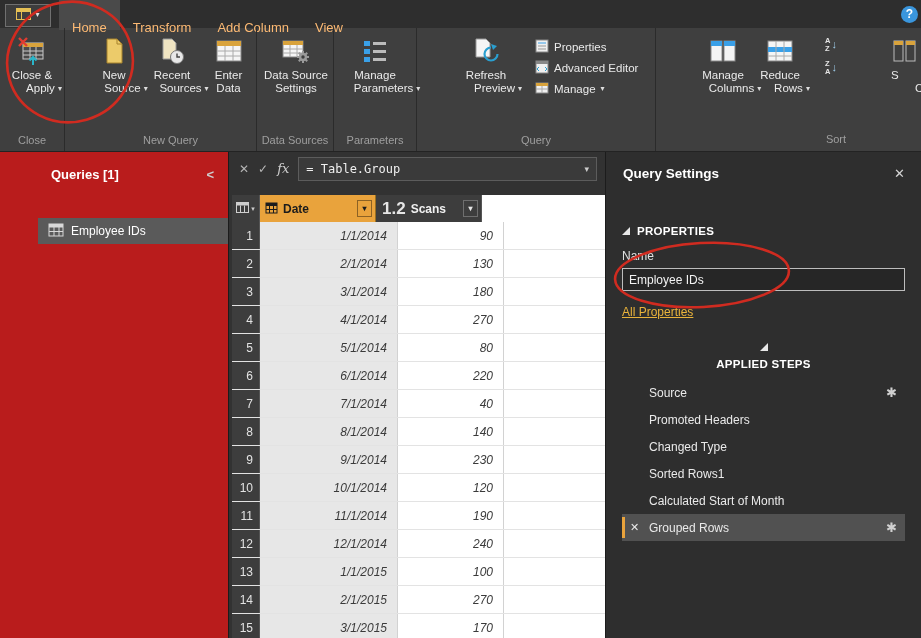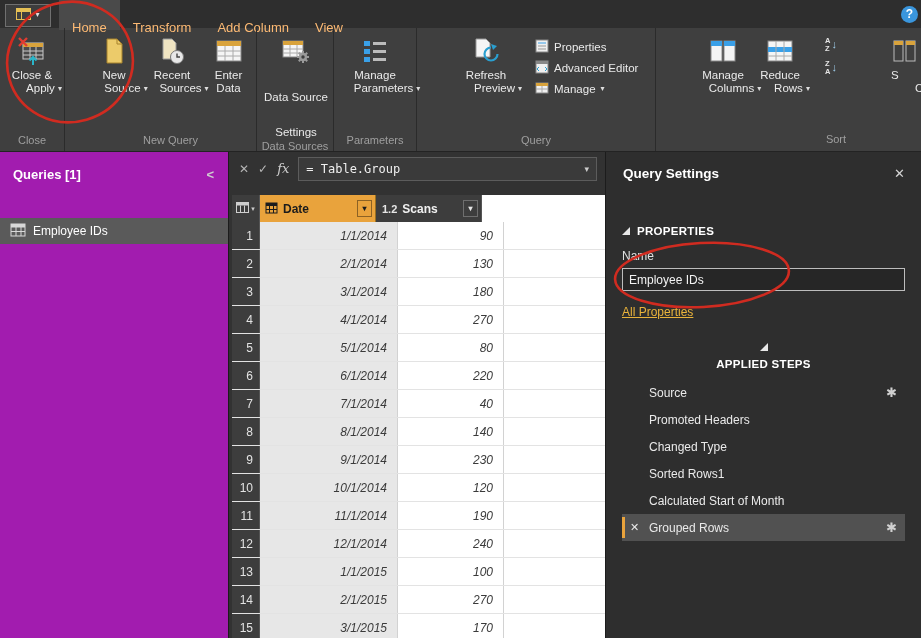--- a/index.html
+++ b/index.html
@@ -18,53 +18,53 @@
   .ribbon{height:124px;background:#3f3f3f;border-bottom:1px solid #232323;display:flex;}
   .rgroup{height:100%;display:flex;flex-direction:column;position:relative;border-right:1px solid #2b2b2b;}
   .g1{width:66px;} .g2{width:172px;margin-left:20px;} .g3{width:78px;} .g4{width:84px;} .g5{width:256px;} .g6{width:265px;border-right:none;}
   .rbuttons{flex:1;display:flex;align-items:flex-start;padding-top:3px;}
   .rlabel{height:18px;text-align:center;color:#9f9f9f;font-size:11px;line-height:15px;}
   .g6 .rlabel{position:absolute;bottom:1px;left:158px;width:44px;}
   .bigbtn{width:58px;padding-top:2px;display:flex;flex-direction:column;align-items:center;color:#eaeaea;font-size:11.5px;text-align:center;cursor:pointer;}
   .bigbtn .ico{height:36px;display:flex;align-items:center;justify-content:center;}
   .bigbtn .l{line-height:13px;white-space:nowrap;}
   .l2{display:flex;gap:3px;align-items:center;justify-content:center;padding-left:24px;}
-  .w66{width:64px;justify-content:center;} .w74{width:74px;margin-left:2px;gap:22px;} .w84{width:82px;}
+  .w66{width:64px;justify-content:center;} .w74{width:74px;margin-left:2px;} .w84{width:82px;}
   .smallstack{display:flex;flex-direction:column;gap:3px;padding:7px 0 0 20px;}
   .smallbtn{display:flex;align-items:center;gap:5px;color:#eaeaea;font-size:11.5px;white-space:nowrap;cursor:pointer;height:18px;}
   .vsep{width:1px;height:104px;background:#2b2b2b;}
   .sortstack{display:flex;flex-direction:column;gap:4px;margin:4px 0 0 6px;}
   .sorticon{width:26px;height:19px;display:flex;align-items:center;justify-content:center;gap:1px;cursor:pointer;}
   .sl{display:flex;flex-direction:column;font-size:7.5px;line-height:7.5px;color:#e6e6e6;font-weight:bold;}
   .sa{font-size:11px;color:#9ecbe8;line-height:11px;}
   .clipped{width:70px;margin-left:6px;align-items:flex-start;padding-left:9px;text-align:left;}
   .clipped .l2{justify-content:flex-start;}
 
   
   .main{display:flex;height:486px;}
-  .left-panel{width:229px;background:#a21caf;border-right:1px solid #1c1c1c;}
+  .left-panel{width:229px;background:#b91c1c;border-right:1px solid #1c1c1c;padding-left:38px;}
   .qp-header{display:flex;justify-content:space-between;align-items:center;padding:15px 14px 10px 13px;font-weight:bold;font-size:13px;color:#fff;}
   .collapse{color:#cfcfcf;font-weight:bold;cursor:pointer;}
   .query-item{margin-top:26px;height:26px;background:#5a5a5a;display:flex;align-items:center;gap:7px;padding-left:10px;color:#fff;cursor:pointer;}
 
   .center{flex:1;background:#323232;display:flex;flex-direction:column;min-width:0;}
   .formula-bar{height:33px;display:flex;align-items:center;gap:9px;padding:0 8px 0 10px;background:#323232;}
   .fb-ic{color:#b5b5b5;font-size:12px;cursor:pointer;}
   .fb-fx{font-style:italic;font-family:"DejaVu Serif",serif;font-size:13px;color:#cfcfcf;}
   .fb-field{flex:1;height:24px;background:#3a3a3a;border:1px solid #5c5c5c;display:flex;align-items:center;}
   .fb-field input{flex:1;background:transparent;border:none;outline:none;color:#efefef;font-family:"DejaVu Sans Mono",monospace;font-size:12px;padding-left:7px;}
   .fb-dd{padding:0 7px;color:#ccc;font-size:9px;cursor:pointer;}
 
   .table-area{flex:1;margin:10px 0 0 3px;background:#ffffff;overflow:hidden;}
   .ghead{display:flex;height:27px;}
   .corner{width:28px;background:#3d3d3d;display:flex;align-items:center;justify-content:center;gap:2px;border-right:1px solid #555;cursor:pointer;}
   .cdd{font-size:7px;color:#ccc;}
   .h-date{width:116px;background:#e9a33c;color:#1c1c1c;font-weight:bold;display:flex;align-items:center;gap:5px;padding:0 3px 0 5px;border-right:1px solid #9a7020;cursor:pointer;}
   .h-scans{width:106px;background:#3d3d3d;color:#f0f0f0;font-weight:bold;display:flex;align-items:center;gap:5px;padding:0 3px 0 6px;border-right:1px solid #555;cursor:pointer;}
-  .typ{font-size:11px;font-weight:bold;color:#e6e6e6;}
+  .typ{font-size:17px;font-weight:bold;color:#e6e6e6;}
   .filter{margin-left:auto;width:15px;height:17px;border:1px solid rgba(0,0,0,.4);display:flex;align-items:center;justify-content:center;font-size:8px;color:#1c1c1c;cursor:pointer;}
   .filter.light{border-color:#6e6e6e;color:#e6e6e6;}
   .trow{display:flex;height:28px;border-bottom:1px solid #e3e3e3;}
   .rownum{width:28px;background:#3d3d3d;color:#e3e3e3;text-align:right;padding-right:6px;line-height:28px;border-right:1px solid #555;}
   .datecell{width:138px;background:#e7e7e7;color:#3a3a3a;font-style:italic;text-align:right;padding-right:10px;line-height:28px;border-right:1px solid #d2d2d2;}
   .scanscell{width:106px;background:#fff;color:#3a3a3a;font-style:italic;text-align:right;padding-right:10px;line-height:28px;border-right:1px solid #d2d2d2;}
 
   .right-panel{width:316px;background:#2e2e2e;border-left:1px solid #1c1c1c;}
   .qs-header{display:flex;justify-content:space-between;align-items:center;padding:14px 16px 0 17px;}
   .qs-title{font-weight:bold;font-size:13.5px;color:#fff;}

